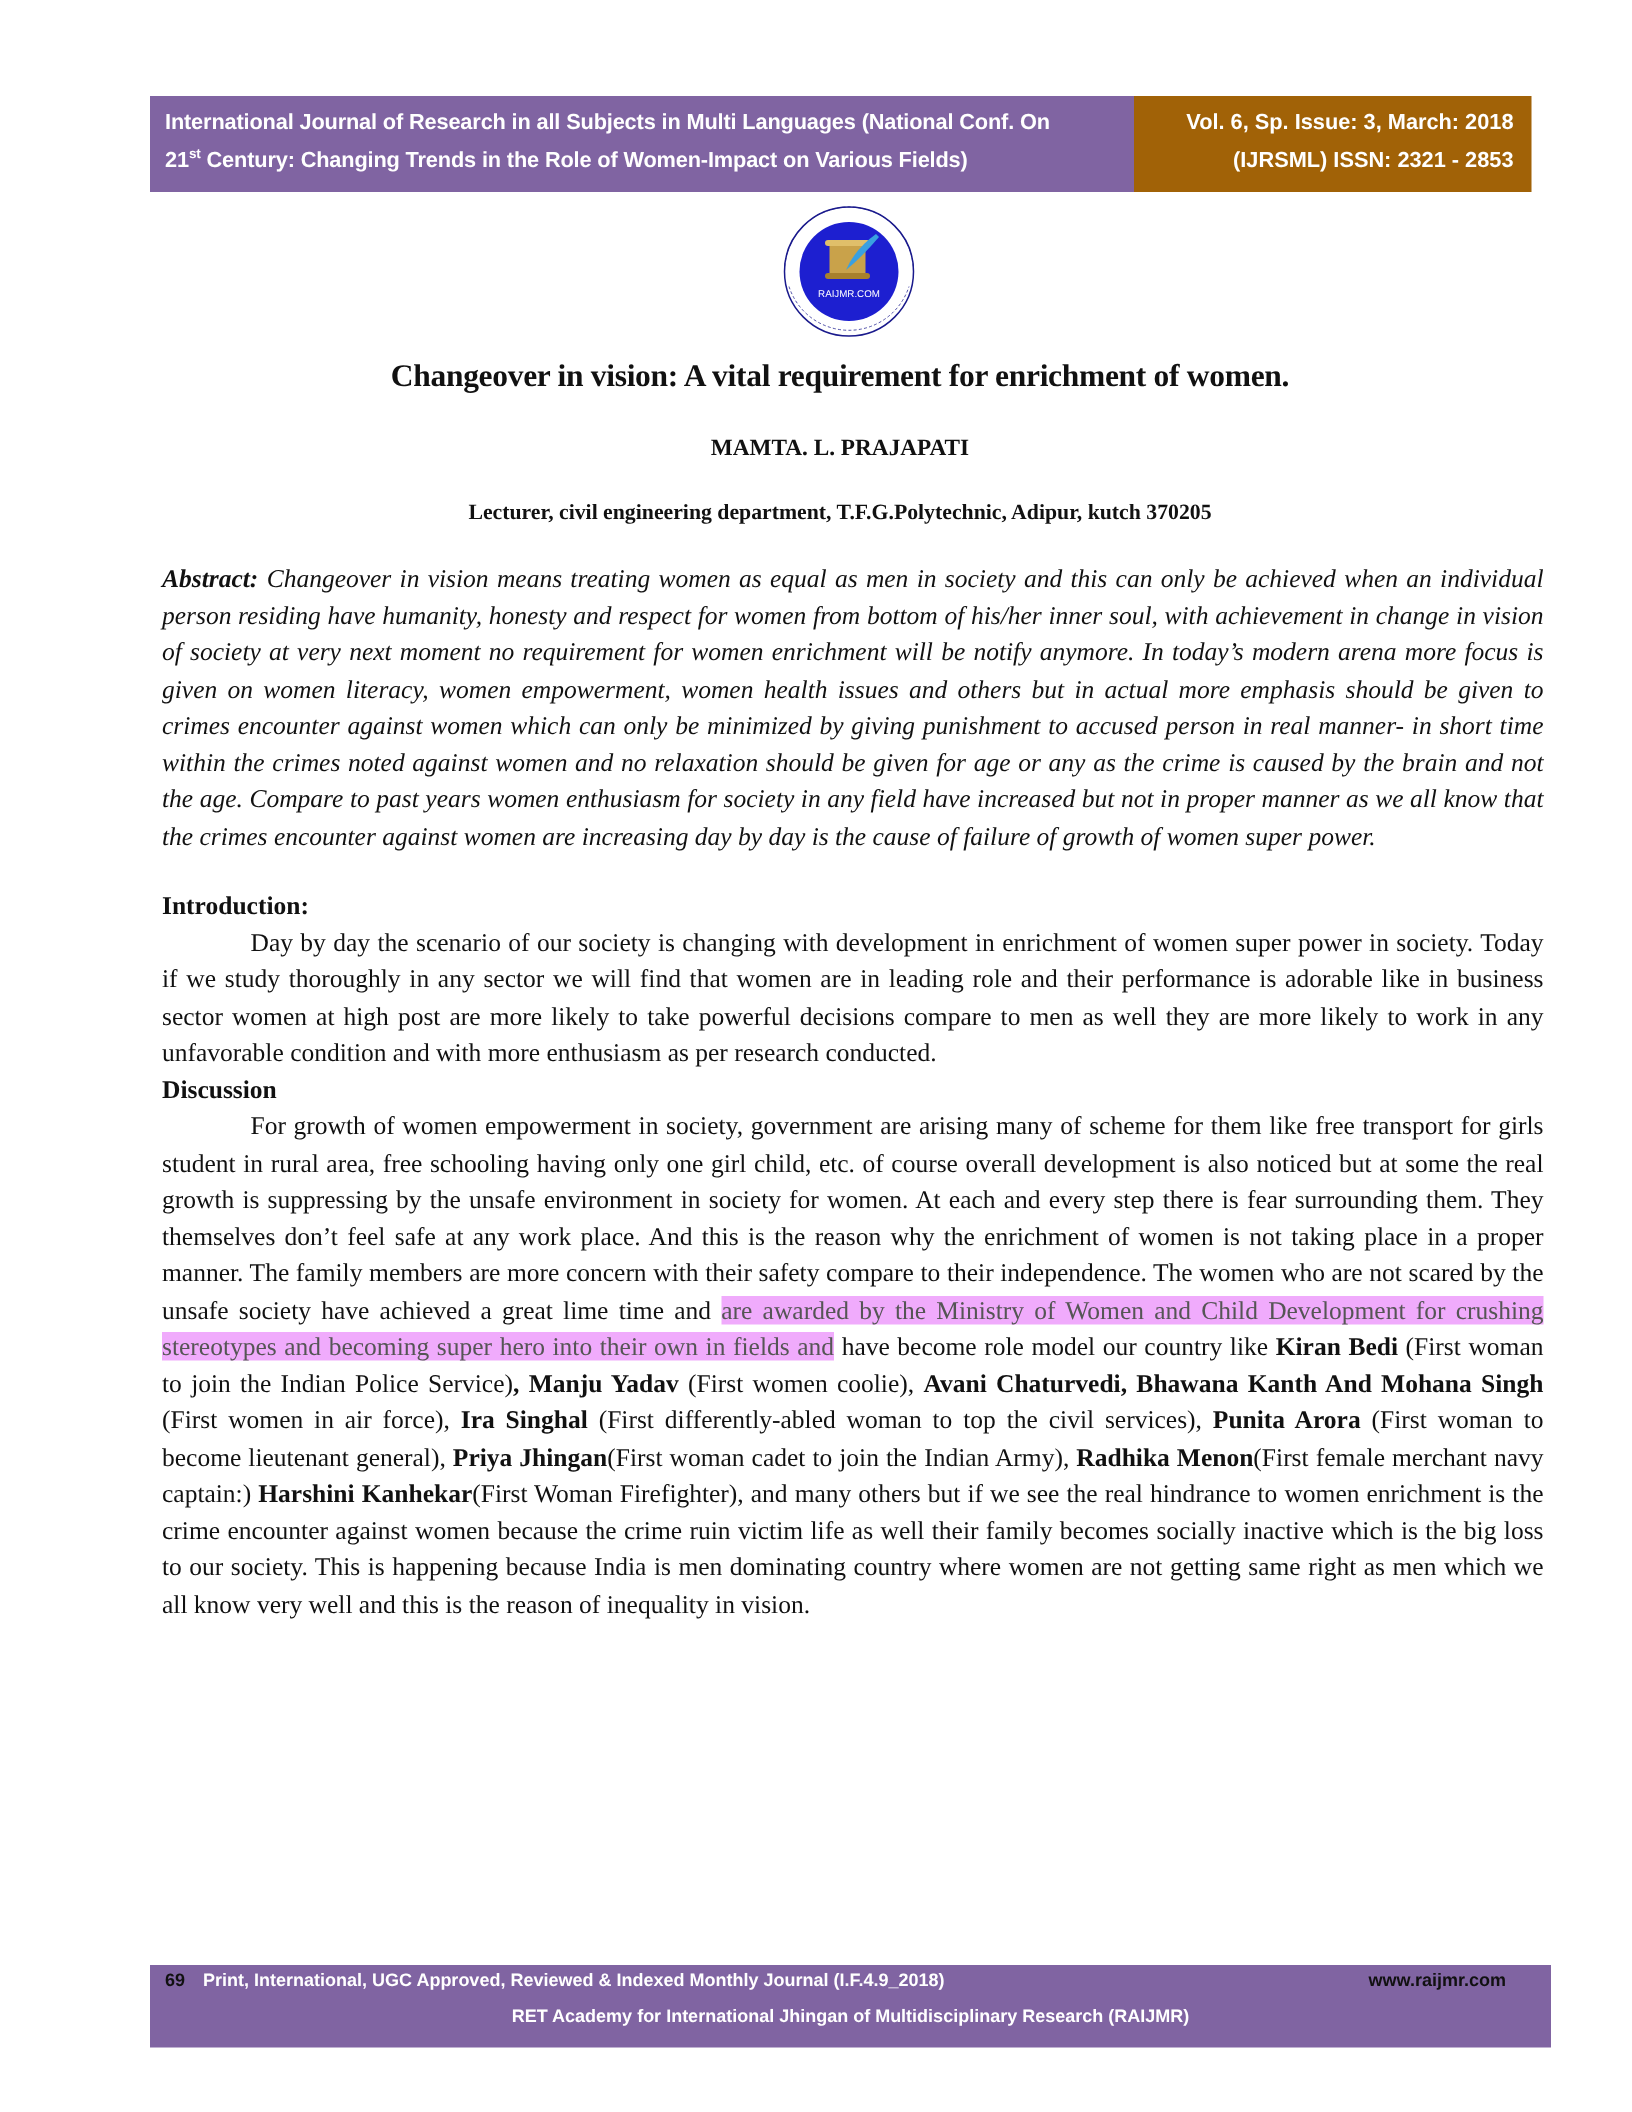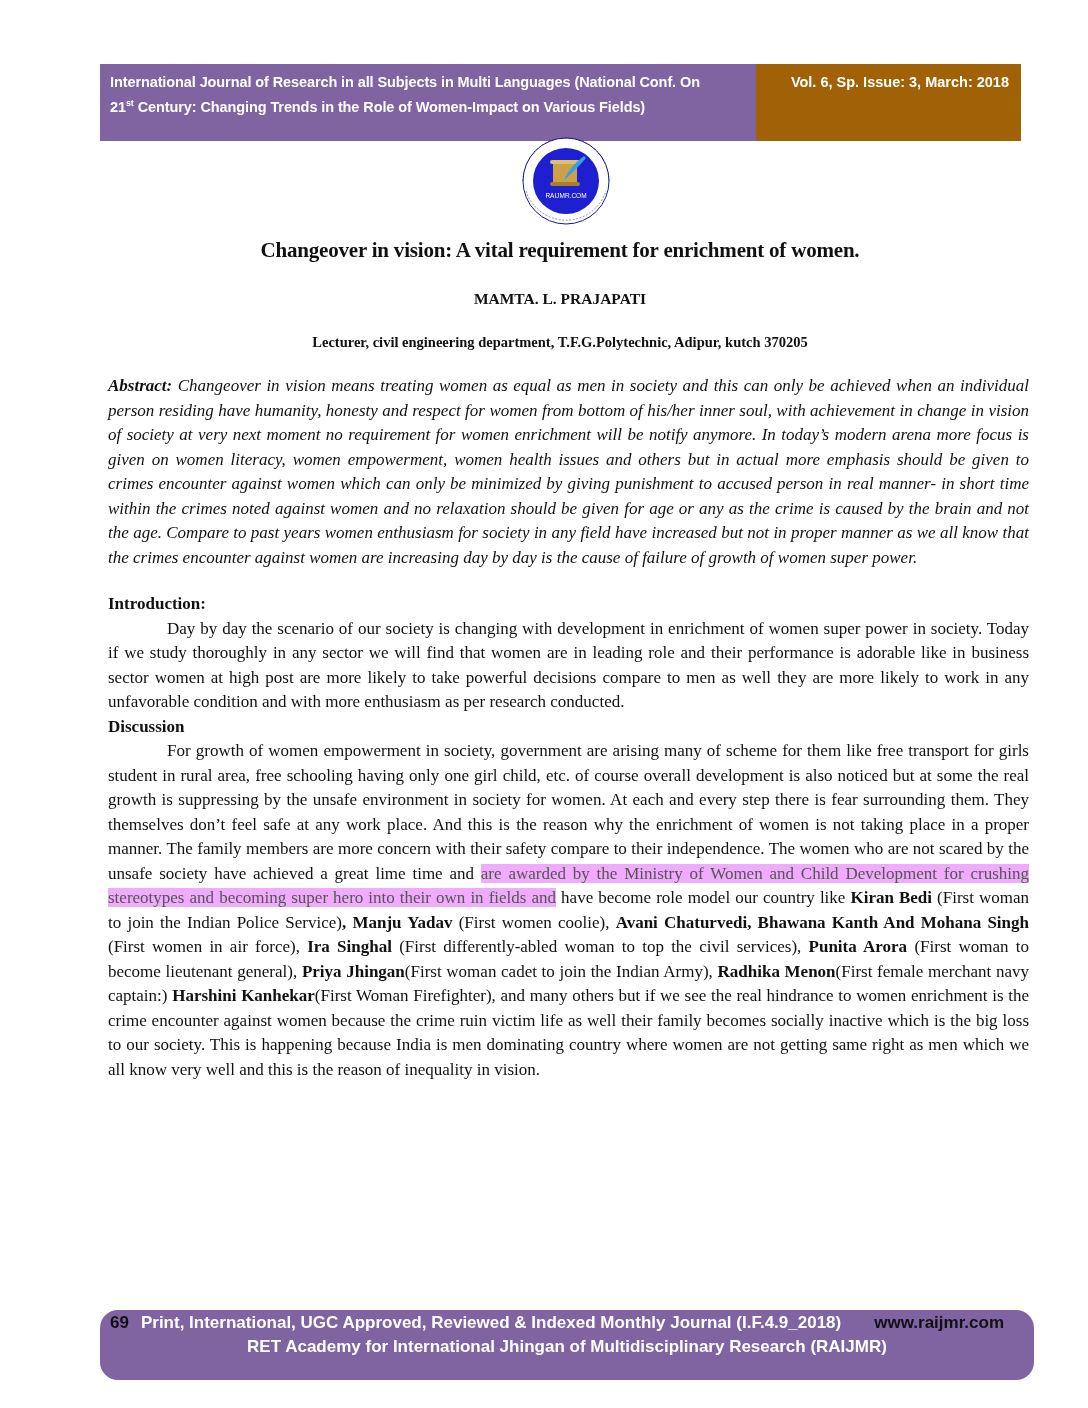--- a/index.html
+++ b/index.html
@@ -1,18 +1,18 @@
 <!DOCTYPE html>
 <html><head>
 <meta charset="utf-8">
 <style>
   html, body { margin: 0; padding: 0; background: #ffffff; }
   body { width: 1088px; height: 1408px; position: relative; overflow: hidden; font-family: "Liberation Serif", serif; color: #111; }
 
-  .header-bar { position: absolute; left: 100px; top: 64px; width: 921px; height: 77px; display: flex; }
+  .header-bar { position: absolute; left: 100px; top: 64px; width: 921px; height: 64px; display: flex; }
   .header-left { background: #8064a2; width: 656px; color: #fff; font-family: "Liberation Sans", sans-serif; font-weight: bold; font-size: 14.5px; line-height: 25px; padding: 6px 0 0 10px; box-sizing: border-box; letter-spacing: -0.1px; }
   .header-right { background: #a16207; flex: 1; color: #fff; font-family: "Liberation Sans", sans-serif; font-weight: bold; font-size: 14.5px; line-height: 25px; padding: 6px 12px 0 0; box-sizing: border-box; text-align: right; }
   .header-left sup { font-size: 9px; line-height: 0; }
 
   .logo { position: absolute; left: 514px; top: 136px; width: 104px; height: 90px; }
 
   .title { position: absolute; left: 0; top: 238px; width: 1120px; text-align: center; font-weight: bold; font-size: 21px; letter-spacing: -0.2px; }
   .author { position: absolute; left: 0; top: 290px; width: 1120px; text-align: center; font-weight: bold; font-size: 15.5px; }
   .affil { position: absolute; left: 0; top: 334px; width: 1120px; text-align: center; font-weight: bold; font-size: 14.5px; }
 
@@ -20,36 +20,37 @@
   .abstract { font-style: italic; margin: 0; }
   .abstract b { font-style: italic; }
   .keywords { margin: 22px 0 0 0; }
   .keywords i { font-style: italic; }
   .h-intro { font-weight: bold; margin: 22px 0 0 0; }
   .para { margin: 0; text-indent: 59px; }
   .h-disc { font-weight: bold; margin: 0; }
   .hl { background: #f0abfc; color: #555; }
   .nm { font-weight: bold; }
 
-  .footer-bar { position: absolute; left: 100px; top: 1310px; width: 934px; height: 70px; background: #8064a2; font-family: "Liberation Sans", sans-serif; font-weight: bold; font-size: 17px; color: #fff; border-radius: 18px; }
+  .footer-bar { position: absolute; left: 100px; top: 1310px; width: 934px; height: 55px; background: #8064a2; font-family: "Liberation Sans", sans-serif; font-weight: bold; font-size: 12px; color: #fff; }
   .footer-row1 { position: absolute; top: 3px; left: 10px; right: 30px; height: 22px; display: flex; }
   .pg { color: #111; margin-right: 12px; }
   .footer-url { color: #111; margin-left: auto; }
   .footer-row2 { position: absolute; top: 27px; left: 0; width: 100%; text-align: center; }
 </style>
 </head>
 <body>
 
 <div class="header-bar">
   <div class="header-left">
     <div>International Journal of Research in all Subjects in Multi Languages (National Conf. On</div>
     <div><span>21</span><sup>st</sup><span> Century: Changing Trends in the Role of Women-Impact on Various Fields)</span></div>
   </div>
   <div class="header-right">
     <div>Vol. 6, Sp. Issue: 3, March: 2018</div>
+    <div>(IJRSML)  ISSN: 2321 - 2853</div>
   </div>
 </div>
 
 <div class="logo">
   <svg width="104" height="90" viewBox="0 0 104 90">
     <circle cx="52" cy="45" r="43" fill="#ffffff" stroke="#1a1a8c" stroke-width="1"></circle>
     <circle cx="52" cy="45" r="33" fill="#1d1fd0"></circle>
     <path d="M9 45 A43 43 0 0 1 95 45" fill="none" stroke="#1a1a8c" stroke-width="0.5" stroke-dasharray="2 1.5"></path>
     <path d="M12 55 A42 42 0 0 0 92 55" fill="none" stroke="#1a1a8c" stroke-width="0.5" stroke-dasharray="2 1.5"></path>
     <rect x="39" y="26" width="24" height="22" rx="2" fill="#c9a24a"></rect>

